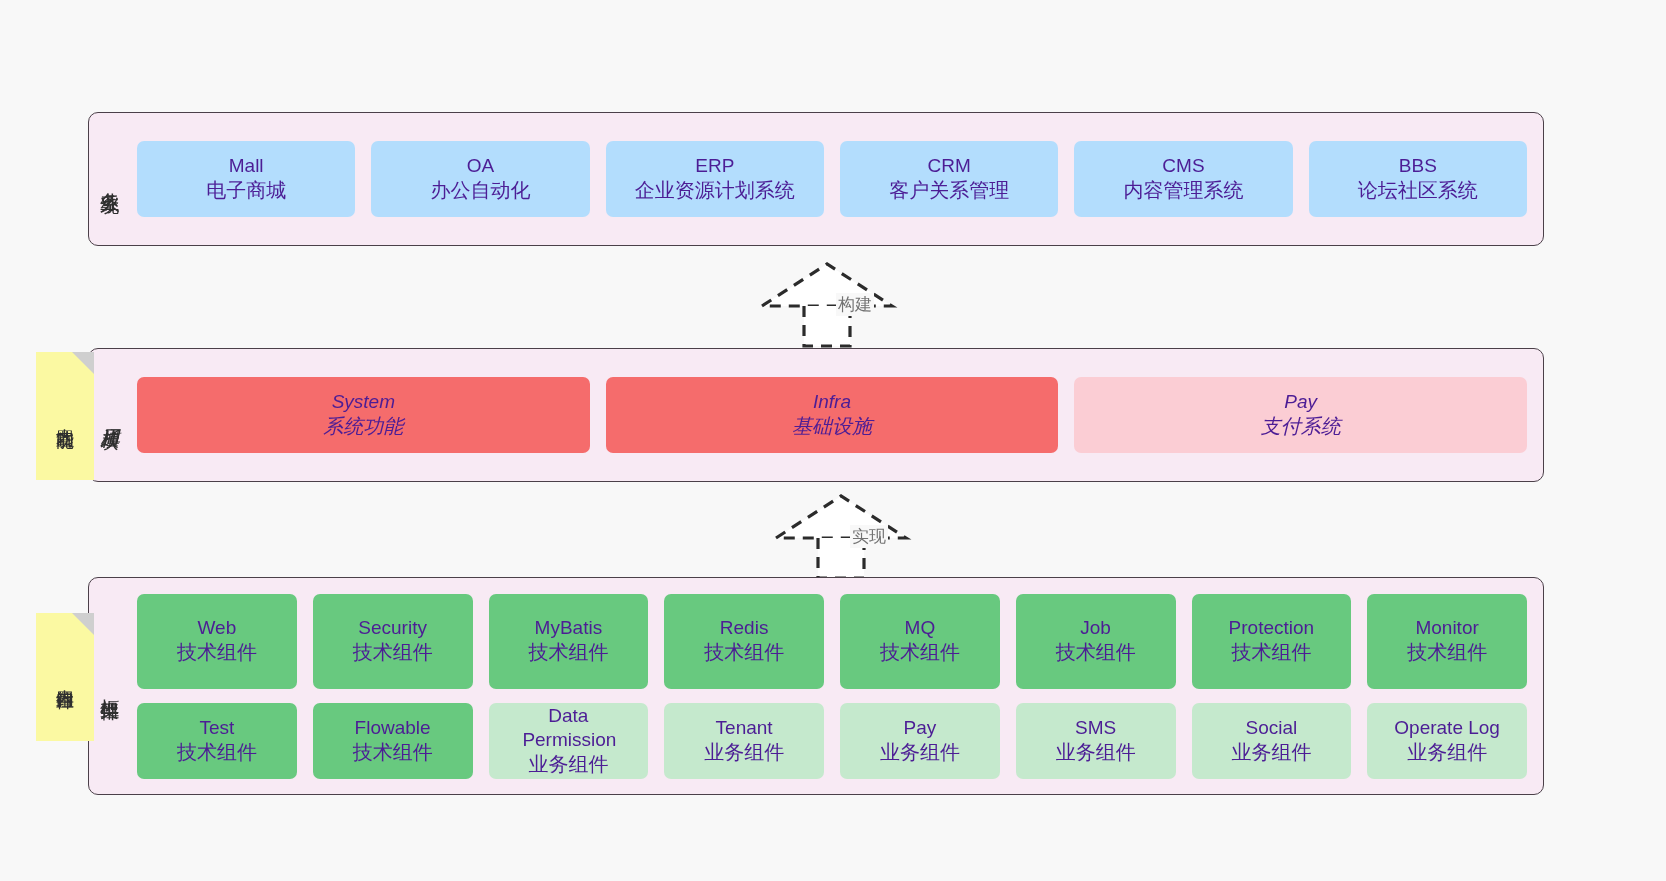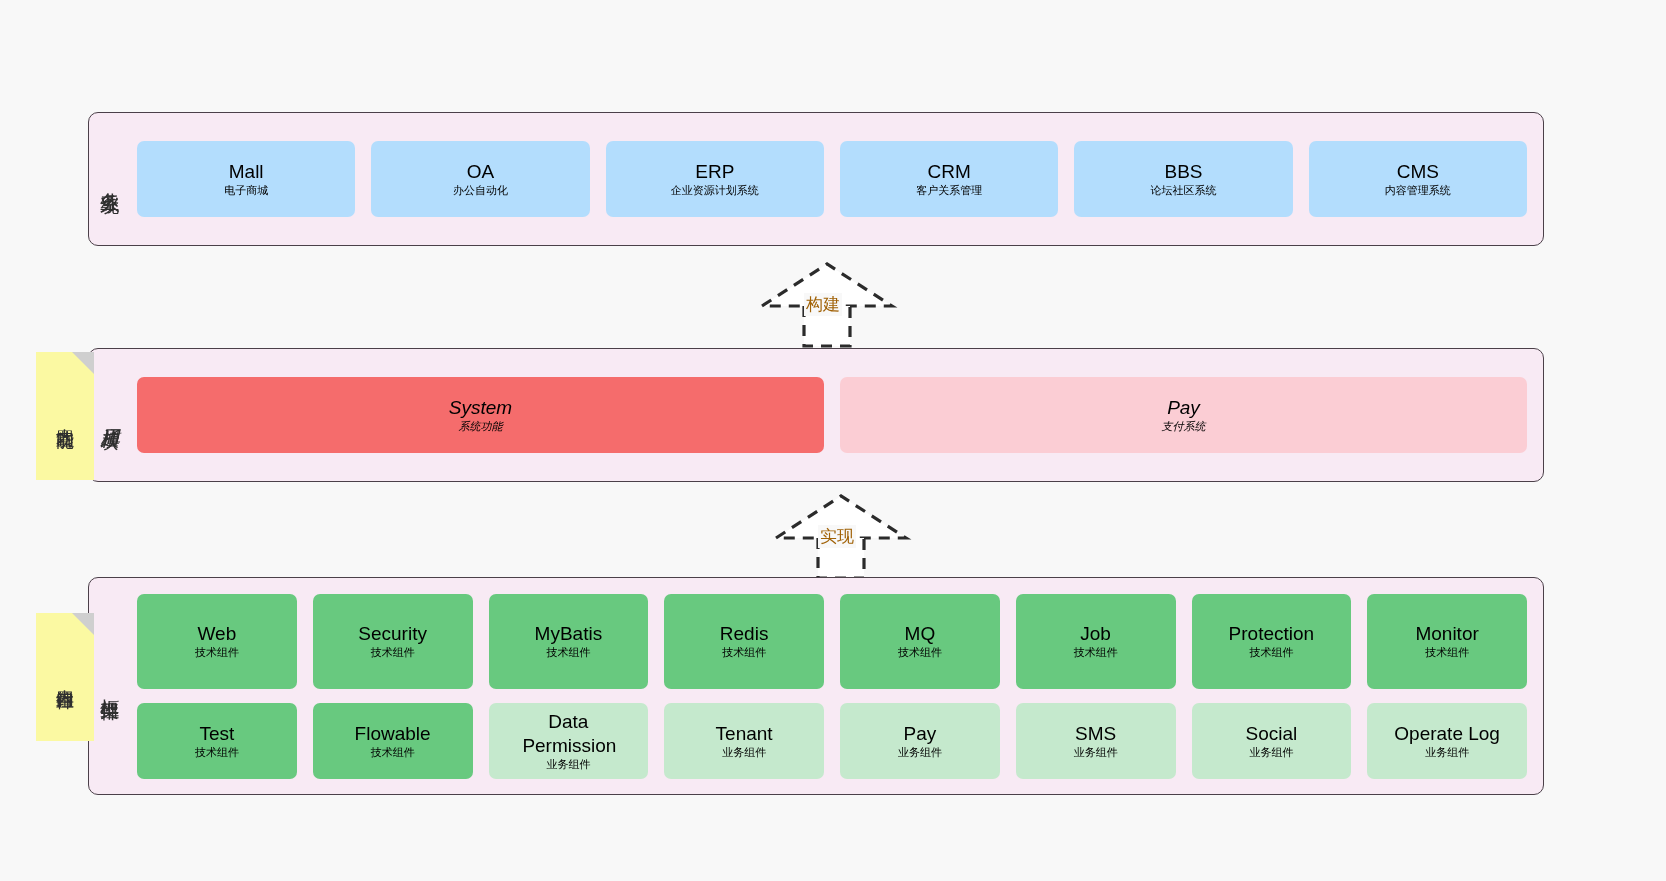--- a/index.html
+++ b/index.html
@@ -58,24 +58,24 @@
 
   
   .card {
     border-radius: 7px;
     display: flex;
     flex-direction: column;
     align-items: center;
     justify-content: center;
     text-align: center;
     line-height: 1.26;
-    color: #000000;
+    color: #4c1d95;
   }
   .card .t1 { font-size: 19px; }
-  .card .t2 { font-size: 11px; }
+  .card .t2 { font-size: 20px; }
 
   .c-blue       { background: #b3ddfd; }
   .c-red        { background: #f56c6c; }
   .c-pink       { background: #fbcdd4; }
   .c-green      { background: #68c97f; }
   .c-lightgreen { background: #c5e9cd; }
 
   
   .note {
     position: absolute;
@@ -99,24 +99,25 @@
     border-left: 22px solid transparent;
     border-top: 22px solid #cfcfcf;
   }
   .note .txt { position: relative; z-index: 1; white-space: nowrap; }
 
   
   .arrow { position: absolute; }
   .arrow .lbl {
     position: absolute;
     font-size: 17px;
-    color: #a16207;
+    color: #737373;
     background: #f8f8f8;
     padding: 0 2px;
     white-space: nowrap;
+    margin-left: 32px;
   }
 </style>
 </head>
 <body>
 
 <div id="canvas">
 
   <div class="note" id="note-0" style="left:36px; top:352px; height:128px;">
     <span class="fold"></span>
     <span class="txt">内置功能</span>
@@ -141,26 +142,26 @@
         </div>
         <div class="card c-blue">
           <span class="t1">ERP</span>
           <span class="t2">企业资源计划系统</span>
         </div>
         <div class="card c-blue">
           <span class="t1">CRM</span>
           <span class="t2">客户关系管理</span>
         </div>
         <div class="card c-blue">
+          <span class="t1">CMS</span>
+          <span class="t2">内容管理系统</span>
+        </div>
+        <div class="card c-blue">
           <span class="t1">BBS</span>
           <span class="t2">论坛社区系统</span>
-        </div>
-        <div class="card c-blue">
-          <span class="t1">CMS</span>
-          <span class="t2">内容管理系统</span>
         </div>
       </div>
     </div>
   </div>
 
   <div class="arrow" style="left:752px; top:258px; width:150px; height:92px;">
     <svg width="150" height="92" viewBox="0 0 150 92">
 
       <path d="M 10 48 L 75 6 L 140 48 Z" fill="#ffffff" stroke="#2b2b2b" stroke-width="3.2" stroke-dasharray="11 8" stroke-linejoin="miter"></path>
 
@@ -170,20 +171,24 @@
   </div>
 
   <div class="layer" style="left:88px; top:348px; width:1456px; height:134px;font-style:italic;">
     <div class="layer-title">通用模块</div>
     <div class="layer-body">
       <div class="row" style="height:76px;">
         <div class="card c-red">
           <span class="t1">System</span>
           <span class="t2">系统功能</span>
         </div>
+        <div class="card c-red">
+          <span class="t1">Infra</span>
+          <span class="t2">基础设施</span>
+        </div>
         <div class="card c-pink">
           <span class="t1">Pay</span>
           <span class="t2">支付系统</span>
         </div>
       </div>
     </div>
   </div>
 
   <div class="arrow" style="left:766px; top:490px; width:150px; height:92px;">
     <svg width="150" height="92" viewBox="0 0 150 92">

